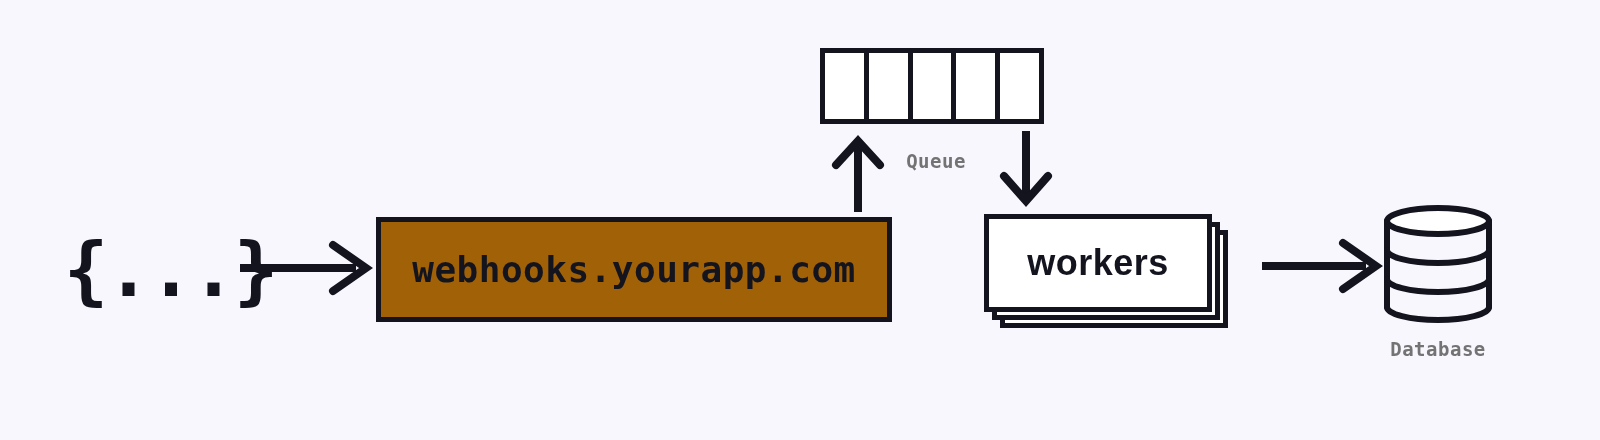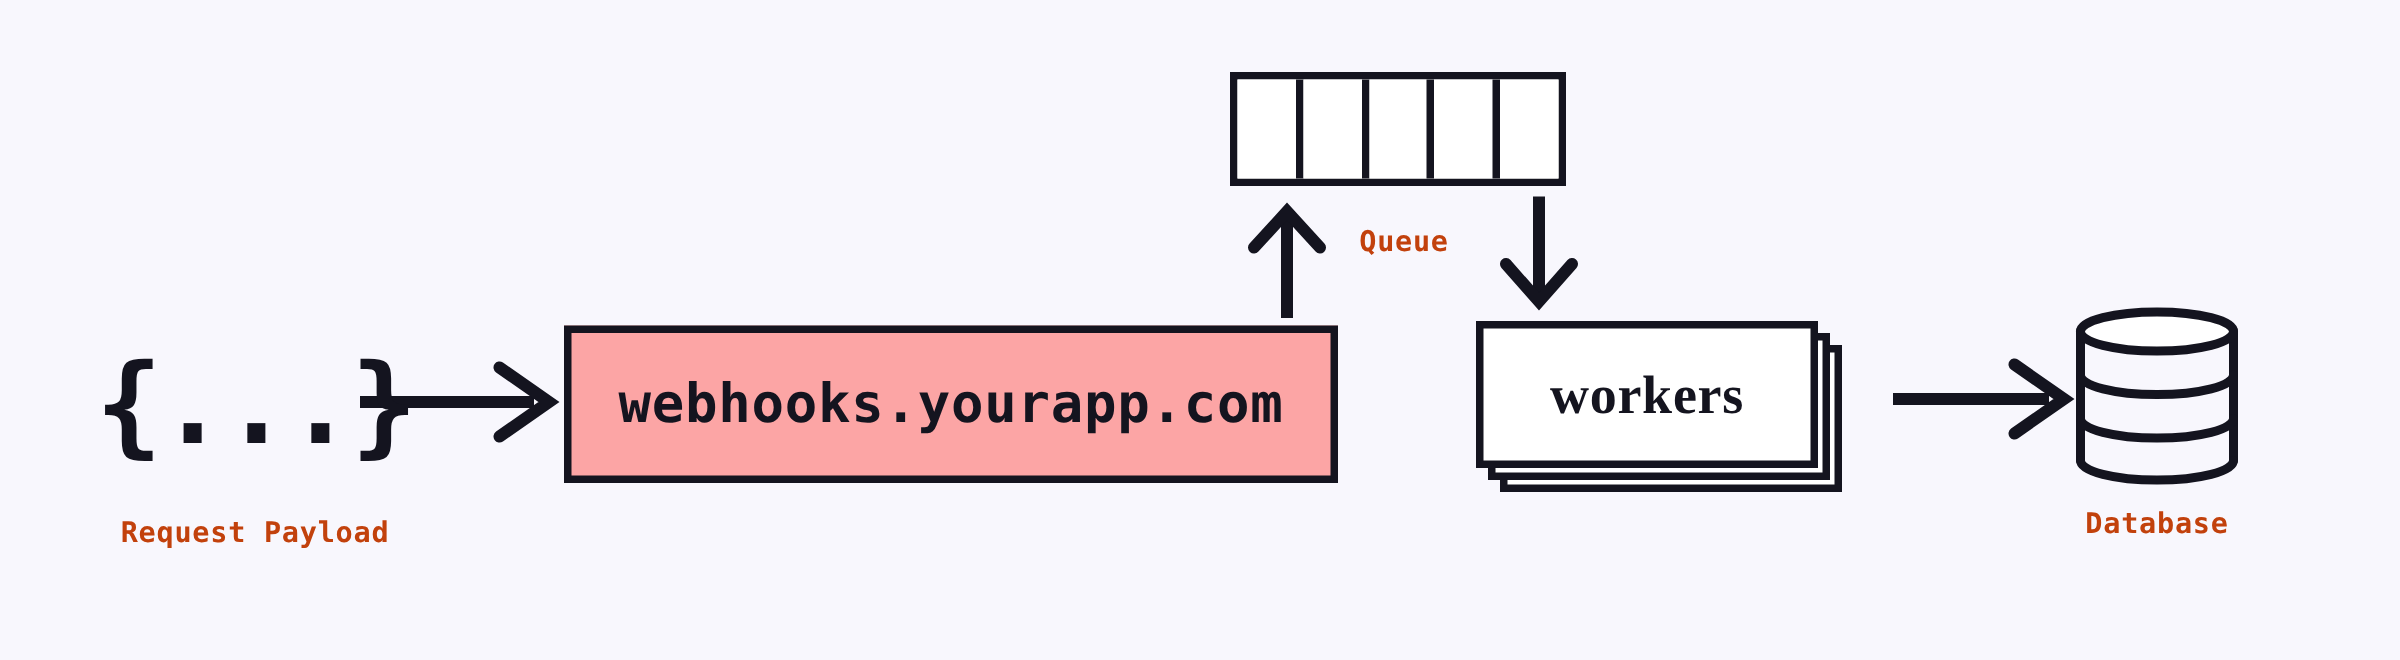--- a/index.html
+++ b/index.html
@@ -39,31 +39,31 @@
     letter-spacing: -2px;
   }
 
   
   .caption {
     position: absolute;
     font-family: "DejaVu Sans Mono", monospace;
     font-weight: bold;
     font-size: 19px;
     letter-spacing: 0.5px;
-    color: #c2410c;
+    color: #737373;
     white-space: nowrap;
   }
   .caption.center {
     text-align: center;
     transform: translateX(-50%);
   }
 
   
   .box {
-    background: #fca5a5;
+    background: #a16207;
     border: 5px solid #14141f;
     box-sizing: border-box;
     display: flex;
     align-items: center;
     justify-content: center;
     font-family: "DejaVu Sans Mono", monospace;
     font-weight: bold;
     color: #14141f;
     white-space: nowrap;
   }
@@ -113,21 +113,21 @@
     border: 5px solid #14141f;
     box-sizing: border-box;
   }
   .stack-layer.back2 { left: 16px; top: 16px; }
   .stack-layer.back1 { left: 8px;  top: 8px;  }
   .stack-layer.front {
     left: 0; top: 0;
     display: flex;
     align-items: center;
     justify-content: center;
-    font-family: Liberation Serif, serif;
+    font-family: Liberation Sans, sans-serif;
     font-weight: bold;
     font-size: 36px;
     letter-spacing: 0.5px;
     color: #14141f;
   }
 
   
   #database-node {
     left: 1382px;
     top: 204px;
@@ -167,21 +167,20 @@
       <polyline points="1004,176 1026,201 1048,176" fill="none" stroke="#14141f" stroke-width="8" stroke-linecap="round" stroke-linejoin="miter"></polyline>
     </g>
 
     <g>
       <line x1="1262" y1="266" x2="1366" y2="266" stroke="#14141f" stroke-width="8" stroke-linecap="butt"></line>
       <polyline points="1343,243 1376,266 1343,289" fill="none" stroke="#14141f" stroke-width="8" stroke-linecap="round" stroke-linejoin="miter"></polyline>
     </g>
   </svg>
 
   <div class="node payload-glyph">{...}</div>
-  <div class="caption center" style="left:170px; top:344px;">Request Payload</div>
 
   <div class="node box" id="webhooks-box">webhooks.yourapp.com</div>
 
   <div class="node" id="queue-node">
     <div class="queue-cell"></div>
     <div class="queue-cell"></div>
     <div class="queue-cell"></div>
     <div class="queue-cell"></div>
     <div class="queue-cell"></div>
   </div>

